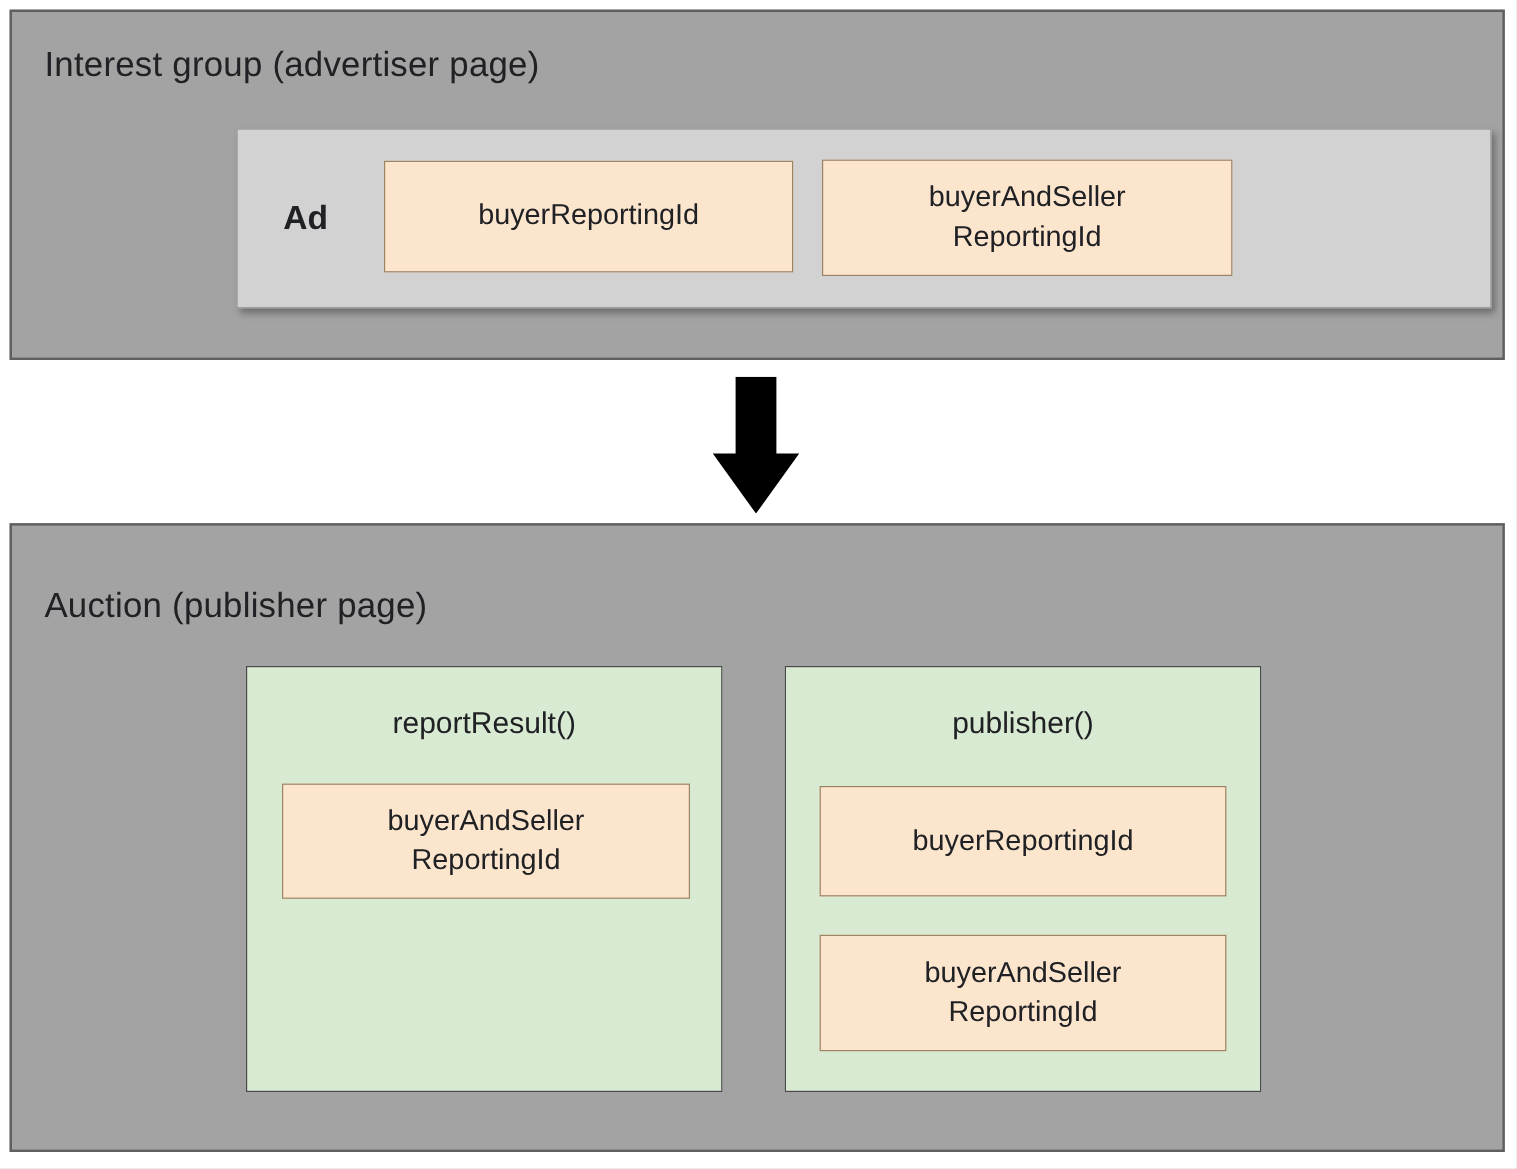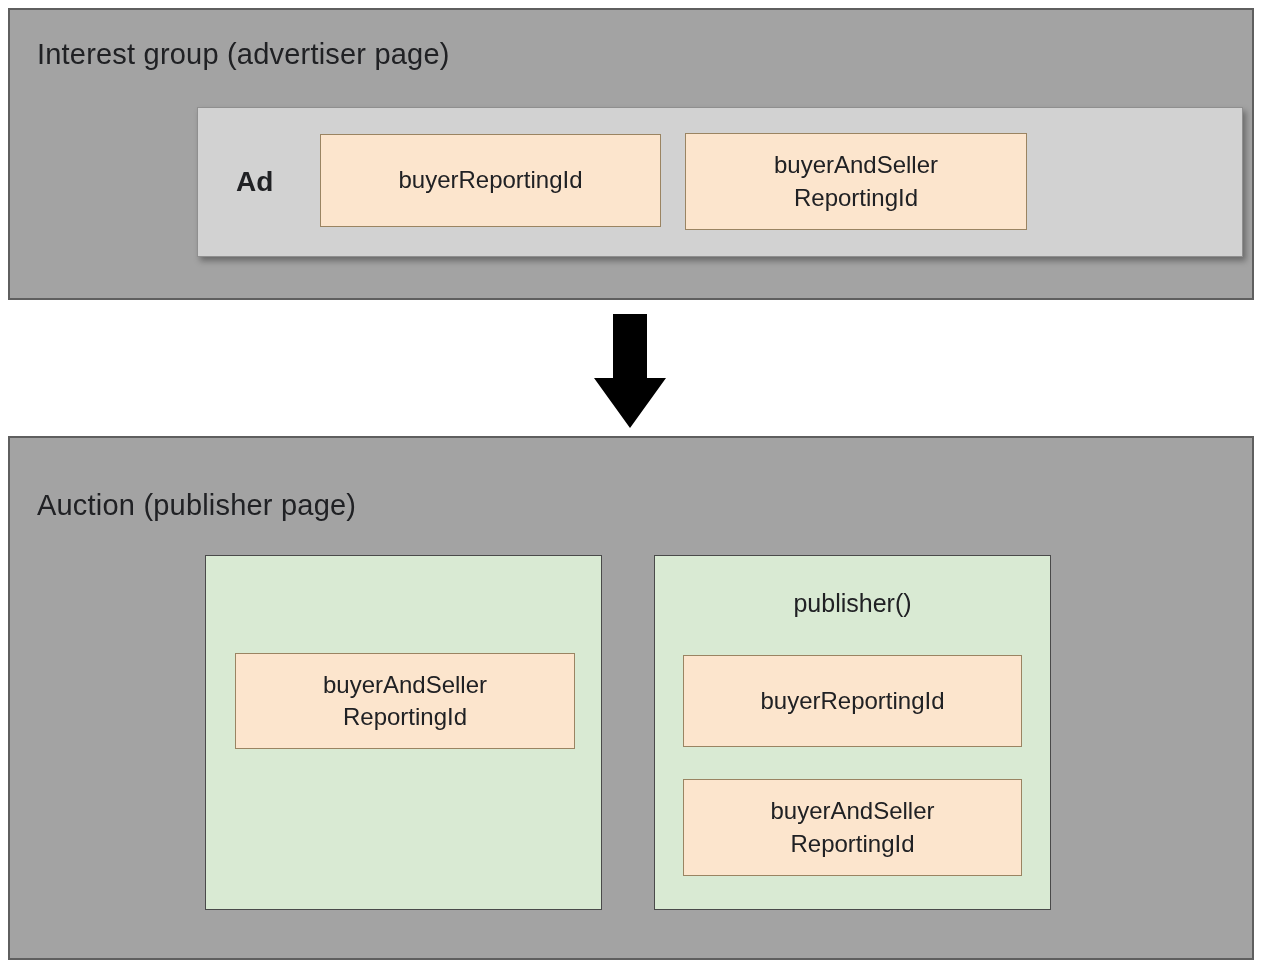--- a/index.html
+++ b/index.html
@@ -88,20 +88,21 @@
 </div>
 
 <svg class="arrow" width="72" height="114" viewBox="0 0 72 114" aria-hidden="true">
   <polygon points="19,0 53,0 53,64 72,64 36,114 0,64 19,64" fill="#000000"></polygon>
 </svg>
 
 <div class="panel" style="left:8px; top:436px; width:1246px; height:524px;">
   <div class="panel-title" style="left:27px; top:19px;margin-top:32px;">Auction (publisher page)</div>
 
   <div class="green-box" style="left:195px; top:117px; width:397px; height:355px;">
+    <div class="fn-title">reportResult()</div>
     <div class="peach" style="left:29px; top:97px; width:340px; height:96px;">buyerAndSeller
 ReportingId</div>
   </div>
 
   <div class="green-box" style="left:644px; top:117px; width:397px; height:355px;">
     <div class="fn-title">publisher()</div>
     <div class="peach" style="left:28px; top:99px; width:339px; height:92px;">buyerReportingId</div>
     <div class="peach" style="left:28px; top:223px; width:339px; height:97px;">buyerAndSeller
 ReportingId</div>
   </div>

